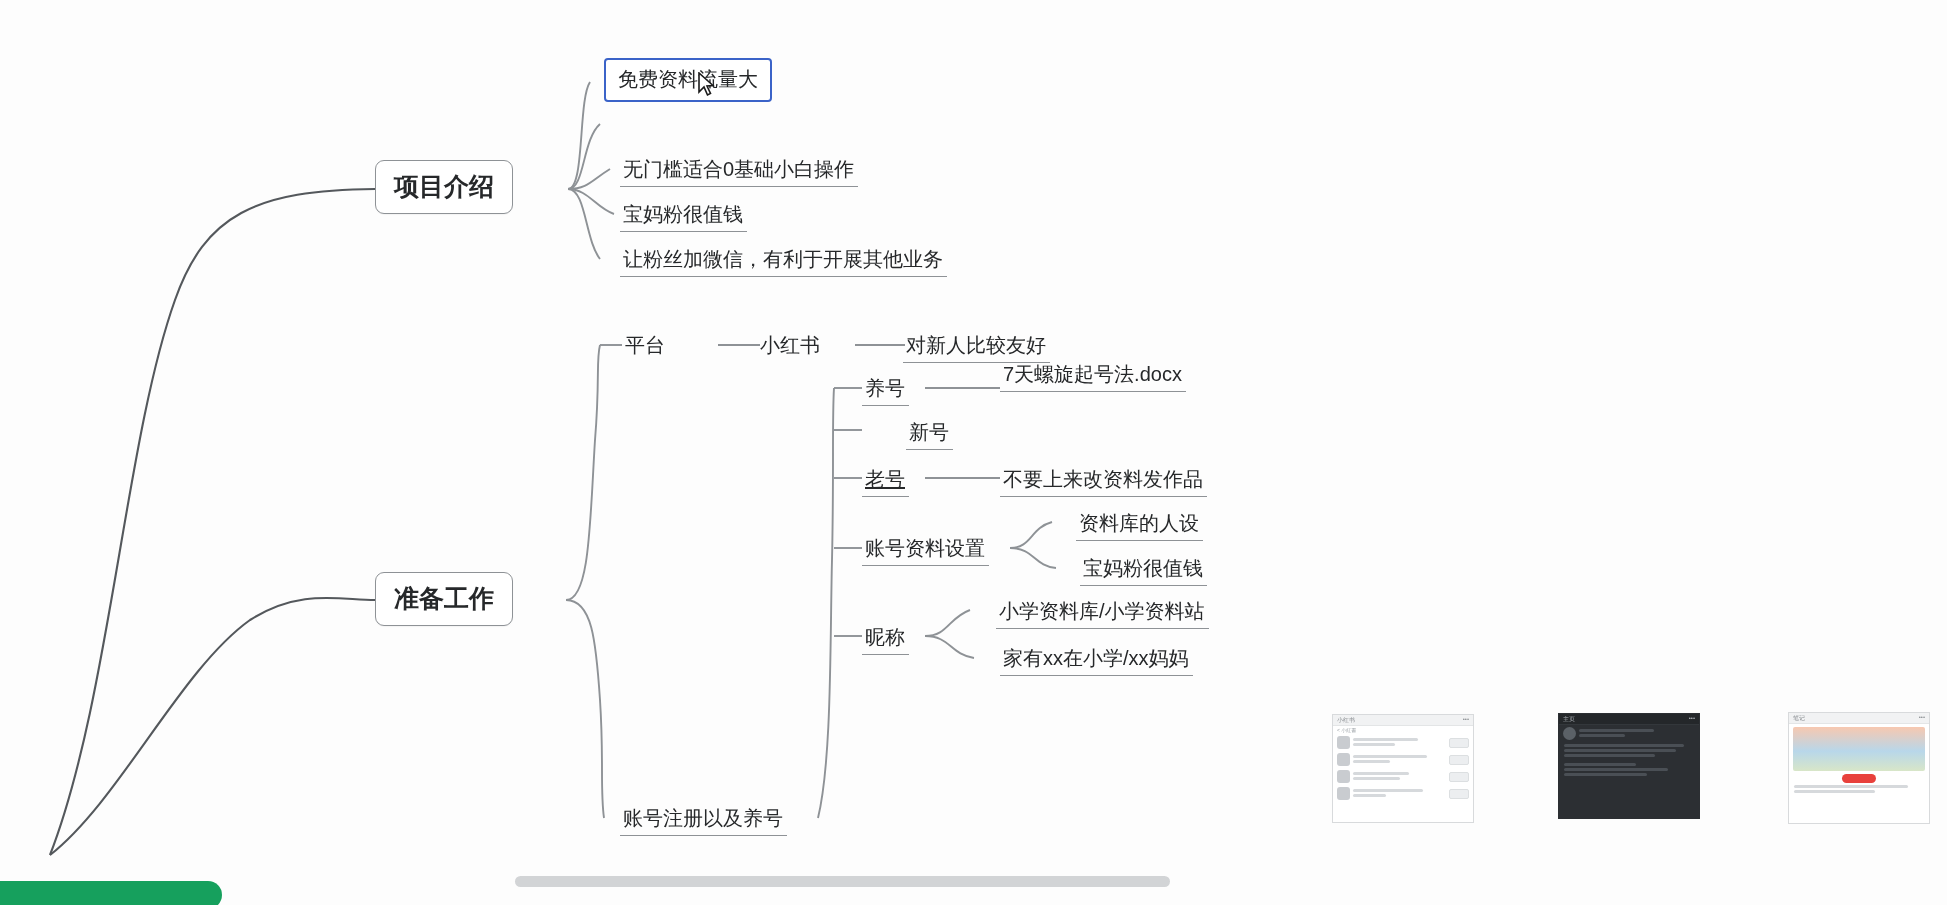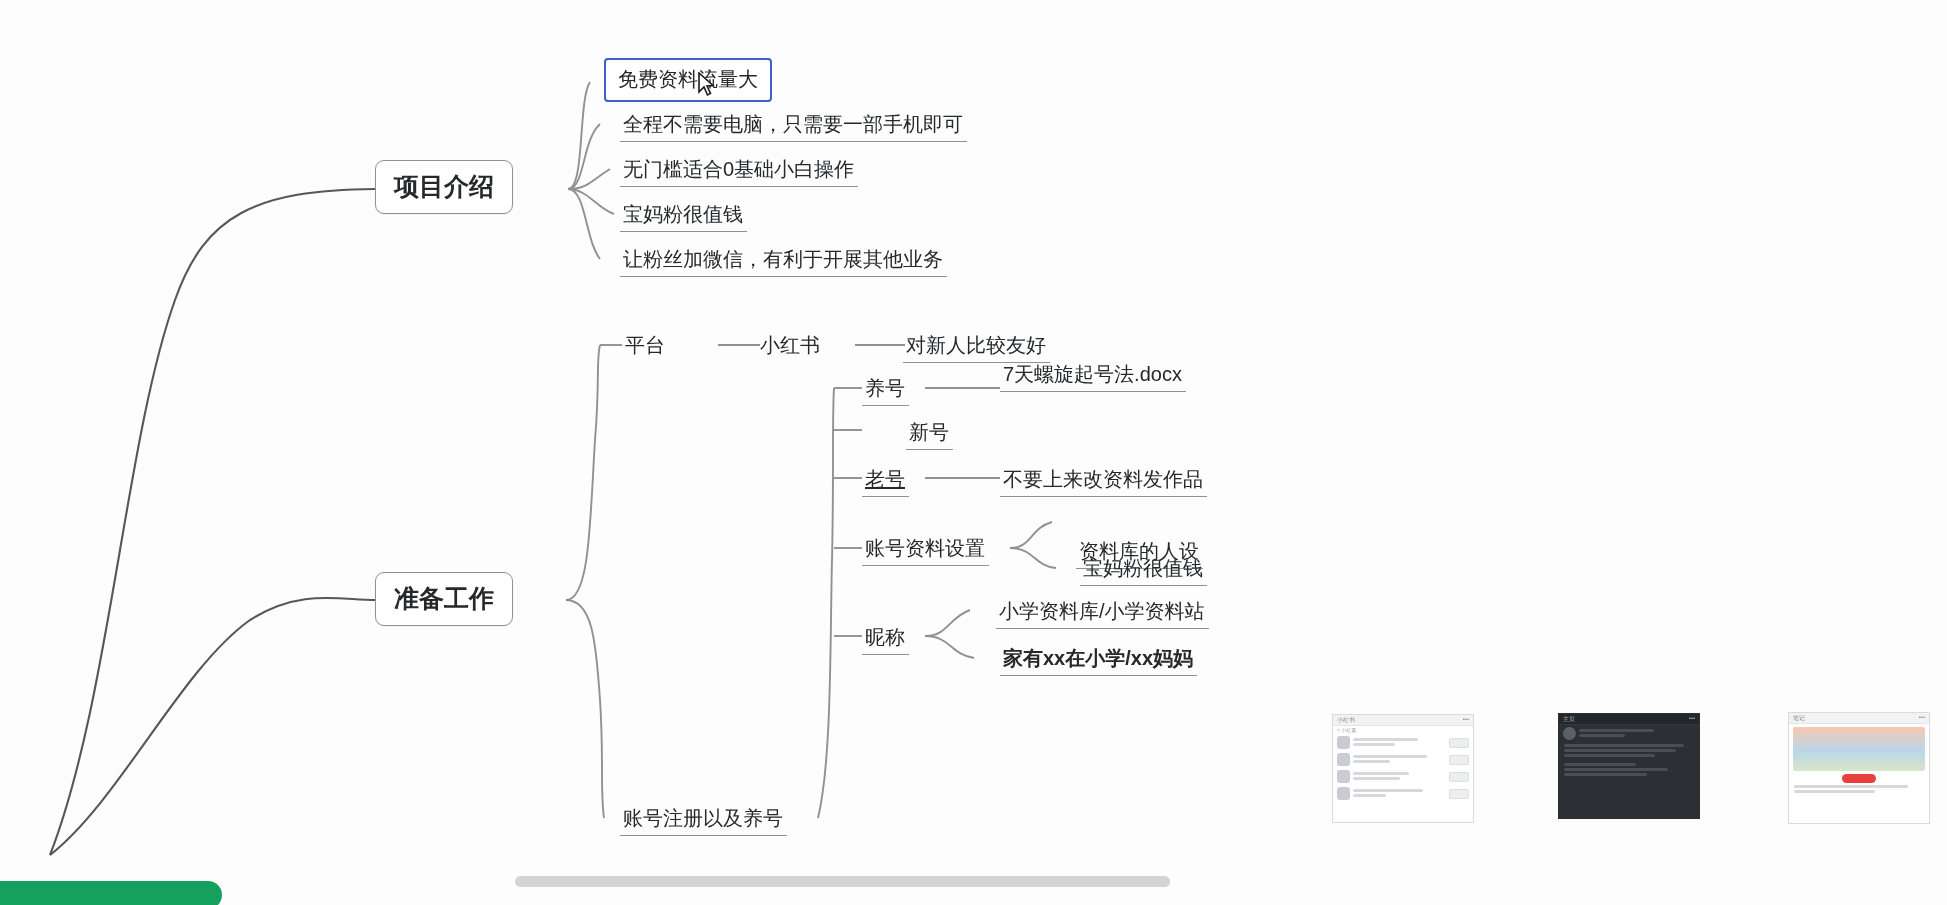--- a/index.html
+++ b/index.html
@@ -232,23 +232,20 @@
   </svg>
 
   <div class="node selected" style="left:604px; top:58px;">
     <span>免费资料流量大</span>
   </div>
 
   <div class="node rootbox" style="left:375px; top:160px;">
     <span>项目介绍</span>
   </div>
 
-  <div class="node leaf" style="left:620px; top:110px;">
-    <span>全程不需要电脑，只需要一部手机即可</span>
-  </div>
 
   <div class="node leaf" style="left:620px; top:155px;">
     <span>无门槛适合0基础小白操作</span>
   </div>
 
   <div class="node leaf" style="left:620px; top:200px;">
     <span>宝妈粉很值钱</span>
   </div>
 
   <div class="node rootbox" style="left:375px; top:572px;">
@@ -288,37 +285,37 @@
   </div>
 
   <div class="node leaf" style="left:1000px; top:465px;">
     <span>不要上来改资料发作品</span>
   </div>
 
   <div class="node leaf" style="left:862px; top:534px;">
     <span>账号资料设置</span>
   </div>
 
-  <div class="node leaf" style="left:1076px; top:509px;margin-top:28px;">
+  <div class="node leaf" style="left:1076px; top:509px;">
     <span>资料库的人设</span>
   </div>
 
   <div class="node leaf" style="left:1080px; top:554px;">
     <span>宝妈粉很值钱</span>
   </div>
 
   <div class="node leaf" style="left:862px; top:623px;">
     <span>昵称</span>
   </div>
 
   <div class="node leaf" style="left:996px; top:597px;">
     <span>小学资料库/小学资料站</span>
   </div>
 
-  <div class="node leaf" style="left:1000px; top:644px;font-weight:bold;">
+  <div class="node leaf" style="left:1000px; top:644px;">
     <span>家有xx在小学/xx妈妈</span>
   </div>
 
   <div class="node leaf" style="left:620px; top:804px;">
     <span>账号注册以及养号</span>
   </div>
 
   <div class="thumb" style="left:1332px; top:714px; width:140px; height:107px;">
     <div class="tbar">
       <span>小红书</span>

